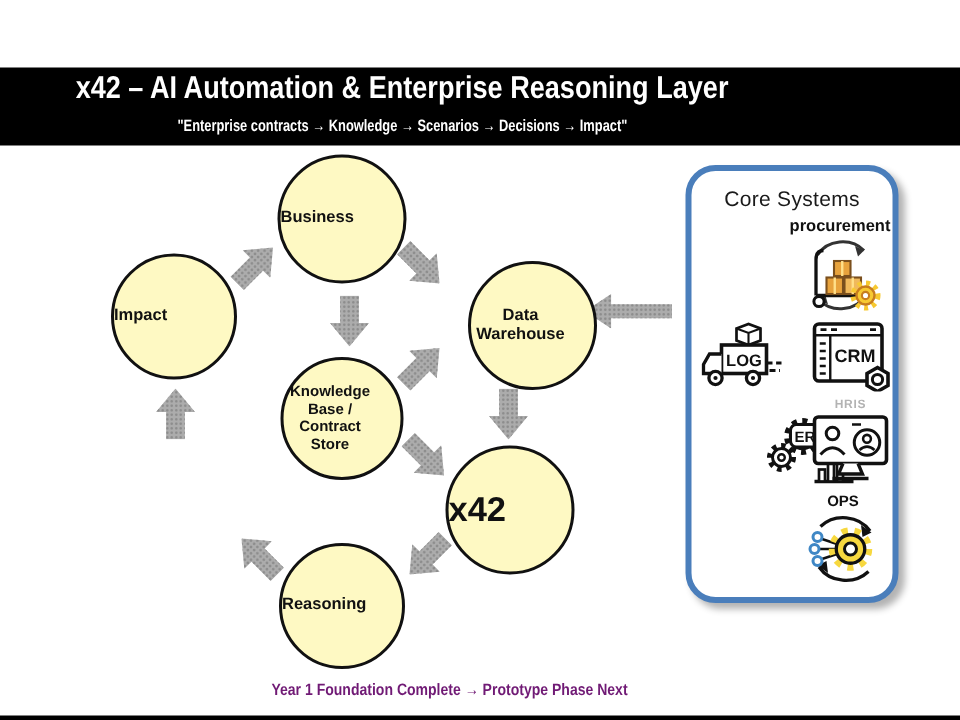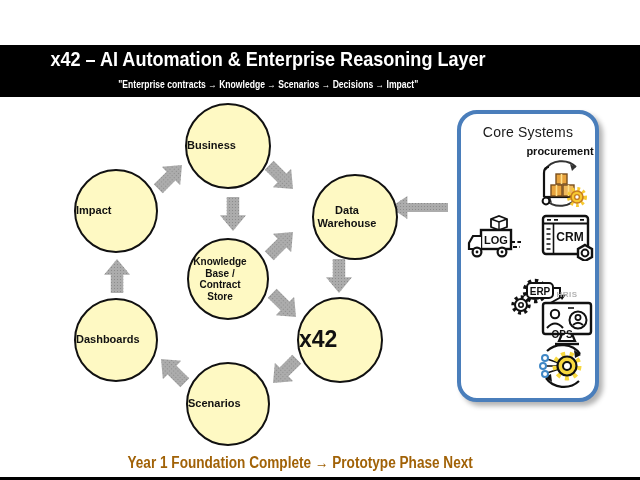--- a/index.html
+++ b/index.html
@@ -51,34 +51,34 @@
 
   
   .panel{position:absolute;left:457px;top:110px;width:142px;height:292px;box-sizing:border-box;
          background:#fff;border:4px solid #4a7ebb;border-radius:20px;
          box-shadow:4px 4px 5px rgba(0,0,0,.30);}
   .panel-title{position:absolute;left:0;top:10px;width:100%;text-align:center;
                font-size:14px;color:#1a1a1a;letter-spacing:.2px;}
   .sys{position:absolute;display:flex;flex-direction:column;align-items:center;}
   .sys .tag{font-weight:bold;font-size:10px;color:#111;line-height:1.1;}
   .sys .tag.big{font-size:11px;}
-  .sys .tag.gray{color:#b3b3b3;font-size:8px;letter-spacing:.5px;margin-top:25px;}
+  .sys .tag.gray{color:#b3b3b3;font-size:8px;letter-spacing:.5px;}
   .s-wh  {left:12px;top:38px;width:58px;}
   .s-proc{left:62px;top:31px;width:74px;}
   .s-log {left:2px; top:100px;width:70px;}
   .s-crm {left:76px;top:99px; width:62px;}
   .s-erp {left:0px; top:160px;width:68px;margin-left:46px;}
   .s-hris{left:74px;top:152px;width:64px;}
   .s-ops {left:70px;top:215px;width:62px;}
   .sys svg{display:block;}
   .svgtext{font-family:"Liberation Sans",sans-serif;font-weight:bold;fill:#111;}
 
   
   .footer-status{position:absolute;left:0;top:454px;width:600px;text-align:center;
-                 font-size:16px;font-weight:bold;color:#a16207;white-space:nowrap;}
+                 font-size:11px;font-weight:bold;color:#701a75;white-space:nowrap;}
   .footer-status>span{display:inline-block;transform:scaleX(.85);transform-origin:center;}
   .bottom-bar{position:absolute;left:0;top:477px;width:640px;height:3px;background:#000;}
 </style>
 </head>
 <body>
 
 <div class="slide">
 
   <div class="title-band"></div>
   <div class="slide-title">
@@ -104,25 +104,22 @@
   </div>
   <div class="circle c-impact">
     <span class="lbl">Impact</span>
   </div>
   <div class="circle c-dw">
     <span class="lbl">Data Warehouse</span>
   </div>
   <div class="circle c-knowledge">
     <span class="lbl">Knowledge Base / Contract Store</span>
   </div>
-  <div class="circle c-dashboards">
-    <span class="lbl">Dashboards</span>
-  </div>
   <div class="circle c-scenarios">
-    <span class="lbl">Scenarios</span>
+    <span class="lbl">Reasoning</span>
   </div>
   <div class="circle c-x42">
     <span class="lbl">x42</span>
   </div>
 
   <div class="panel">
     <div class="panel-title">Core Systems</div>
 
 
     <div class="sys s-proc">

